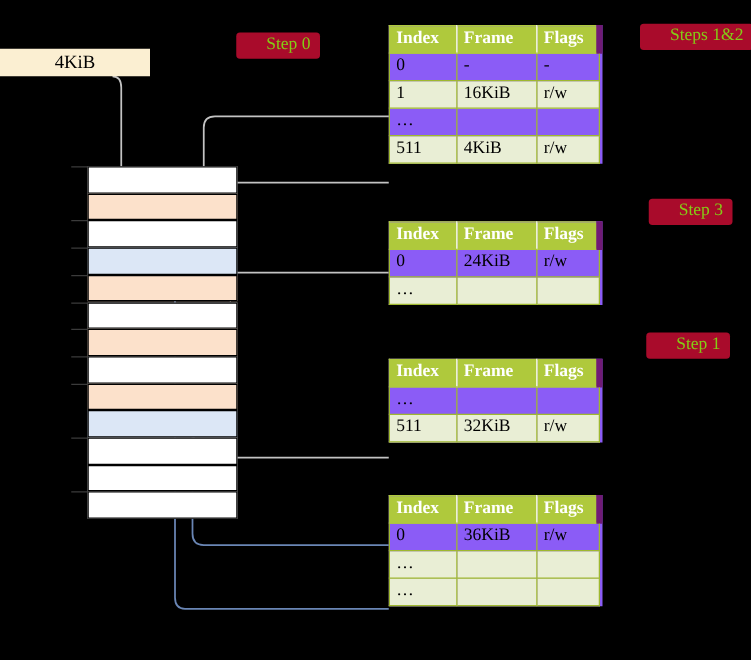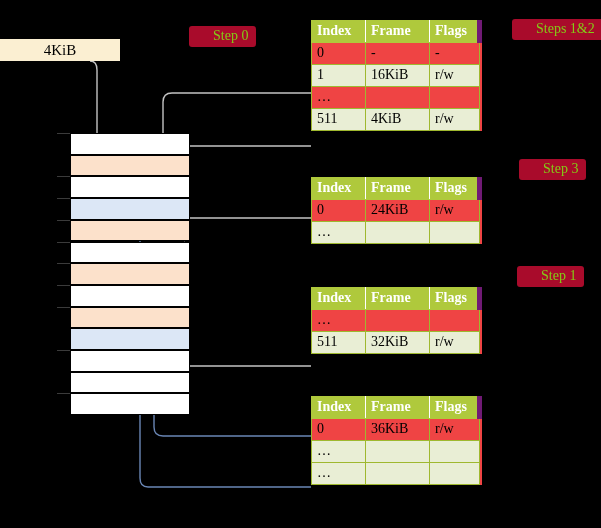--- a/index.html
+++ b/index.html
@@ -43,21 +43,21 @@
     background:#ffffff;
   }
   .memrow.orange{background:#FCE1CB;}
   .memrow.blue{background:#DCE7F6;}
   .tick{position:absolute;left:-13px;width:13px;height:0;border-top:1px solid #3b3b3b;}
 
   
   .ptable{
     position:absolute;
     border-collapse:collapse;
-    background:#ef4444;
+    background:#8b5cf6;
     font-size:14px;
     box-shadow:1px 1px 0 rgba(0,0,0,.45);
   }
   .ptable td,.ptable th{
     border:1px solid #9FB82F;
     padding:1px 5px 2px 5px;
     height:22px;
     box-sizing:border-box;
     text-align:left;
     font-weight:normal;

